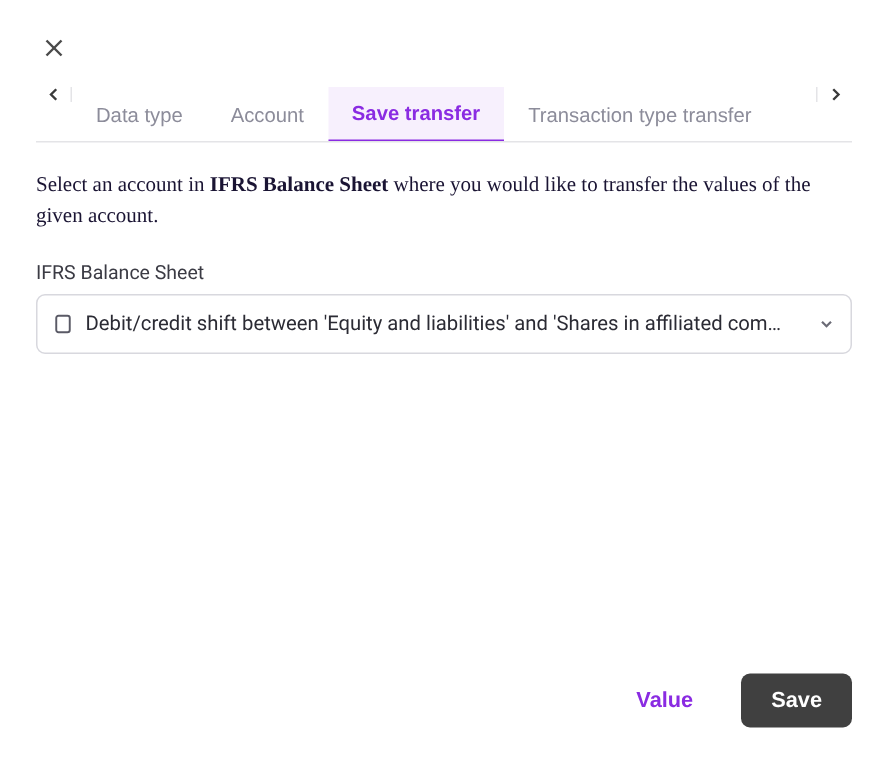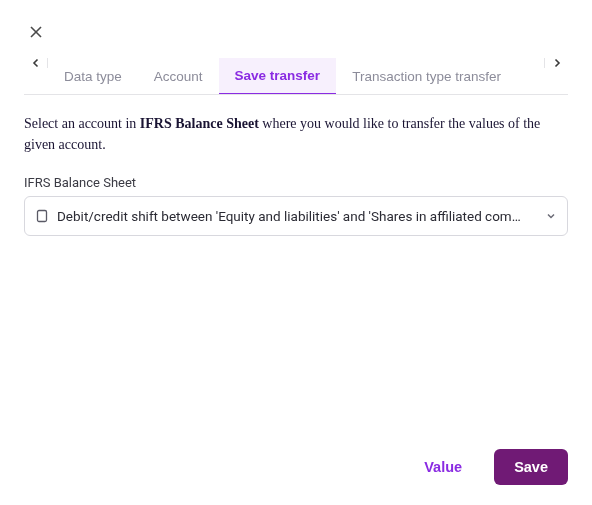--- a/index.html
+++ b/index.html
@@ -49,21 +49,21 @@
     white-space: nowrap;
   }
   .select-chevron { flex-shrink: 0; color: #6b6b76; display: flex; }
 
   .footer { margin-top: auto; display: flex; justify-content: flex-end; gap: 12px; align-items: center; padding-top: 10px; }
   .btn {
     border: none; font-size: 14.5px; font-weight: 700; padding: 10px 20px; border-radius: 6px;
     cursor: pointer;
   }
   .btn-cancel { background: transparent; color: #8a2be2; }
-  .btn-save { background: #701a75; color: #fff; }
+  .btn-save { background: #404040; color: #fff; }
 </style>
 </head>
 <body>
 
 <div class="dialog">
   <div class="header">
     <button class="close-btn">
       <svg width="16" height="16" viewBox="0 0 16 16" fill="none" stroke="currentColor" stroke-width="1.6">
           <line x1="3" y1="3" x2="13" y2="13"></line>
           <line x1="13" y1="3" x2="3" y2="13"></line>

